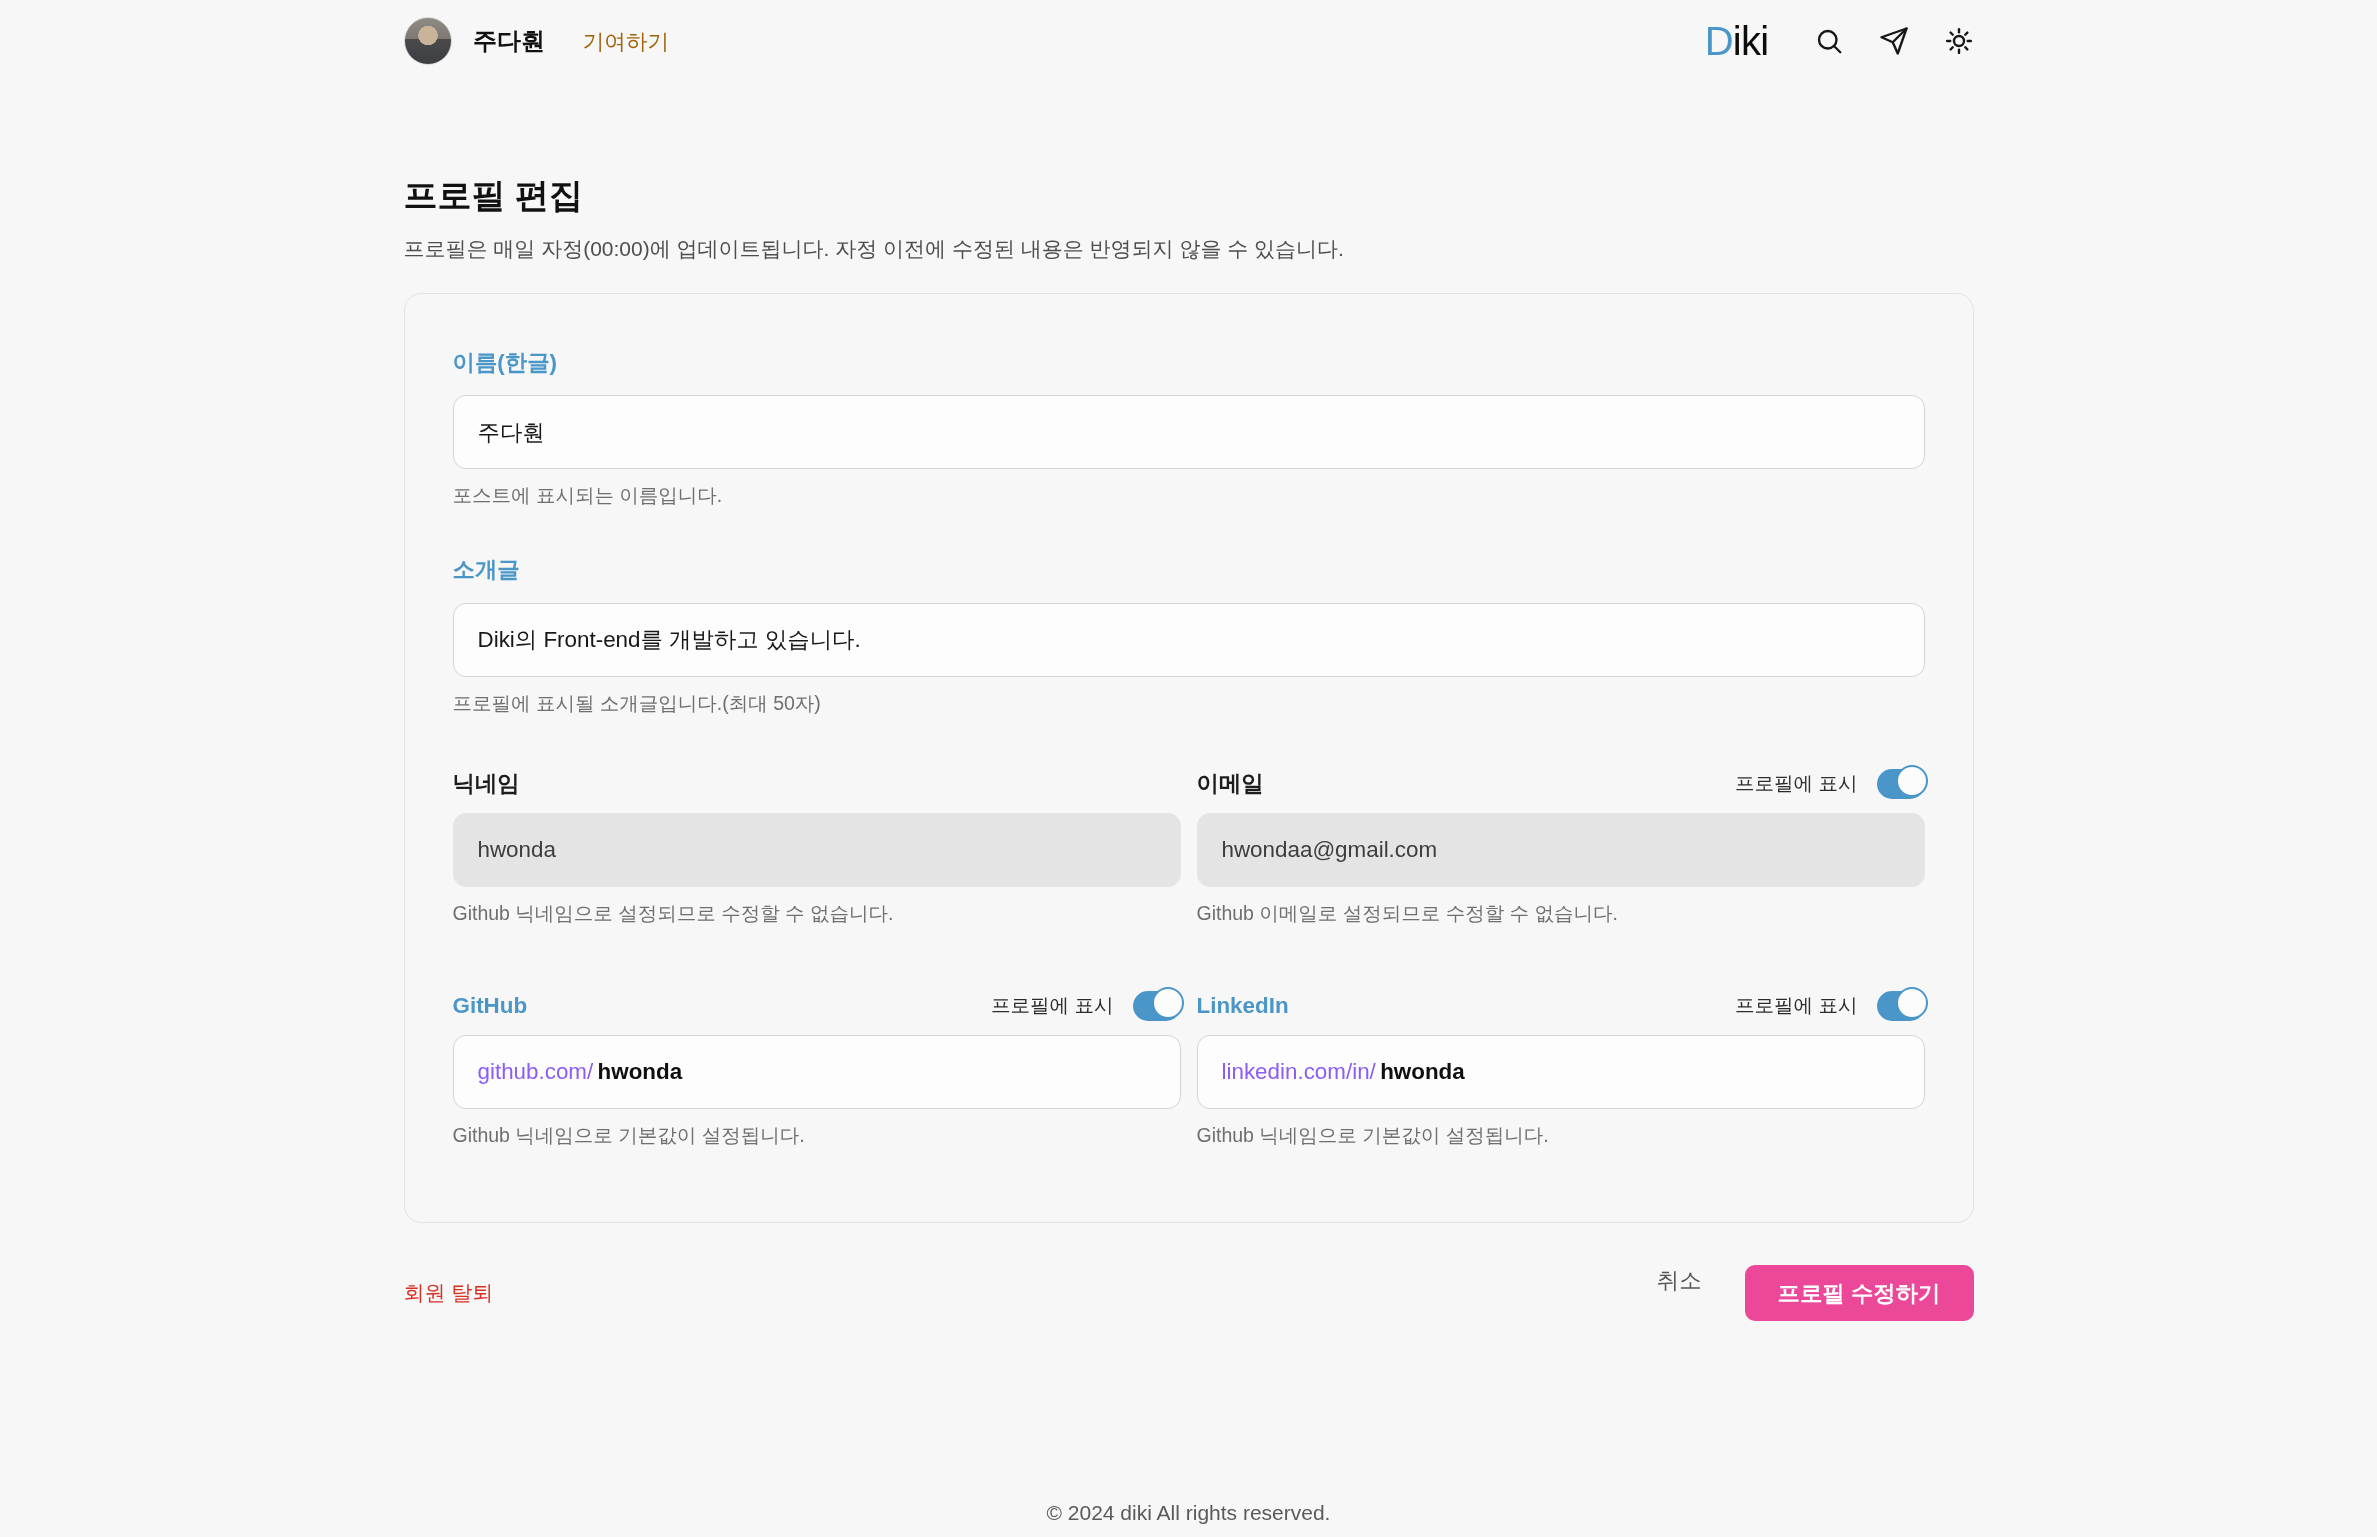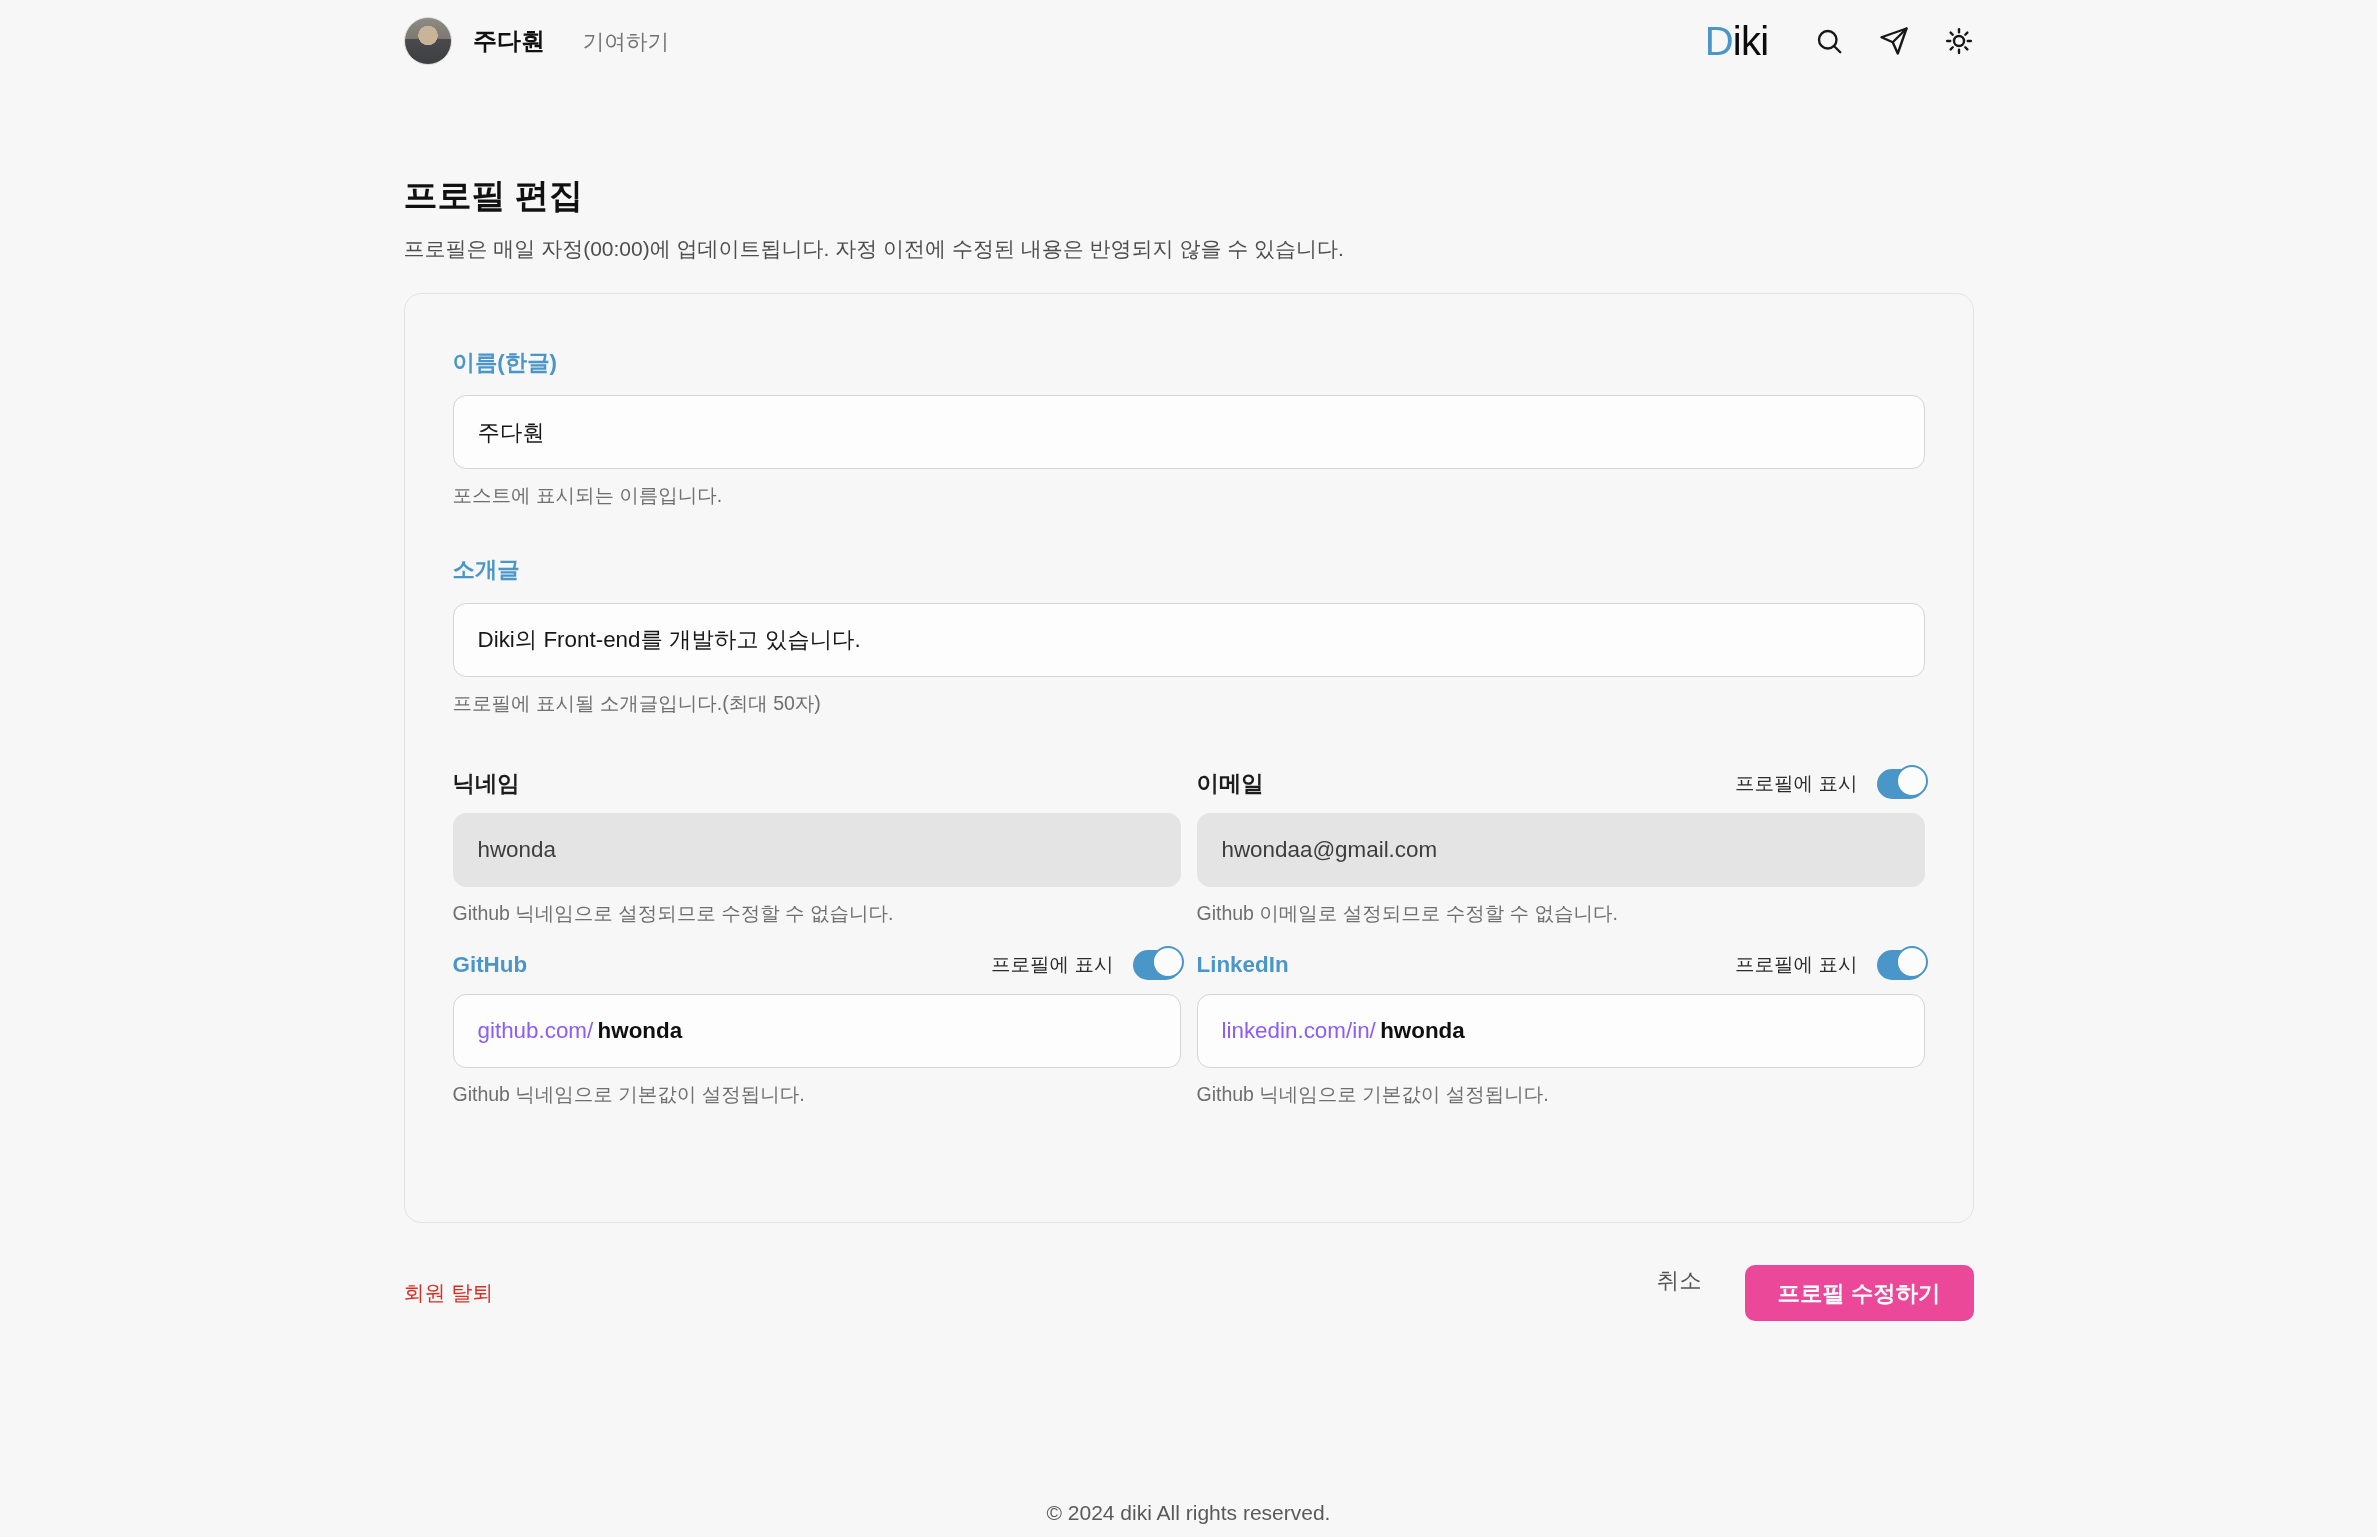--- a/index.html
+++ b/index.html
@@ -16,21 +16,21 @@
   .header-left { display:flex; align-items:center; gap:21.6px; }
   .avatar {
     width:48px; height:48px; border-radius:50%;
     background:
       radial-gradient(circle at 50% 38%, #c9b49a 0 26%, transparent 27%),
       linear-gradient(180deg,#8e8a84 0%, #7d7972 45%, #4a4a4c 46%, #3c3e42 100%);
     border:0.7px solid #d9d9d9;
     overflow:hidden; flex:0 0 auto;
   }
   .user-name { font-size:24px; font-weight:700; color:#111; }
-  .contribute { font-size:21.6px; color:#737373; margin-left:16px; cursor:pointer; }
+  .contribute { font-size:21.6px; color:#a16207; margin-left:16px; cursor:pointer; }
   .header-right { display:flex; align-items:center; gap:35px; }
   .logo { font-size:40px; font-weight:400; letter-spacing:-0.7px; margin-right:10px; }
   .logo .d { color:#4a96c8; }
   .logo .rest { color:#0c0c0c; }
   .hicon { width:30px; height:30px; display:block; cursor:pointer; }
   .hicon svg { width:30px; height:30px; stroke:#171717; fill:none; stroke-width:1.9; stroke-linecap:round; stroke-linejoin:round; }
 
   
   .page-title { margin-top:91px; font-size:34px; font-weight:800; color:#111; }
   .page-subtitle { margin-top:16px; font-size:21px; color:#4d4d4d; }
@@ -62,21 +62,21 @@
   }
   .input-like { display:flex; align-items:center; }
   .input-disabled {
     background:#e4e4e4; border:1.4px solid #e4e4e4; color:#3d3d3d;
   }
   .prefix { color:#8b5cf6; }
   .value-strong { color:#0f0f0f; font-weight:600; margin-left:4.3px; }
   .helper { margin-top:13px; font-size:19.5px; color:#6f6f6f; }
   .group2 { margin-top:45px; }
   .grid-2 { display:grid; grid-template-columns:1fr 1fr; column-gap:16px; margin-top:52px; }
-  .grid-2.second { margin-top:23px; }
+  .grid-2.second { margin-top:64px; }
 
   
   .actions { margin-top:42px; display:flex; align-items:center; justify-content:space-between; }
   .withdraw { font-size:21px; color:#d93025; cursor:pointer; }
   .actions-right { display:flex; align-items:flex-start; gap:43px; }
   .cancel { font-size:22.4px; color:#555; cursor:pointer; }
   .submit-btn {
     height:56px; padding:0 33px; border:none; border-radius:10px;
     background:#ec4899; color:#fff; font-size:22.4px; font-weight:600;
     font-family:inherit; cursor:pointer;

